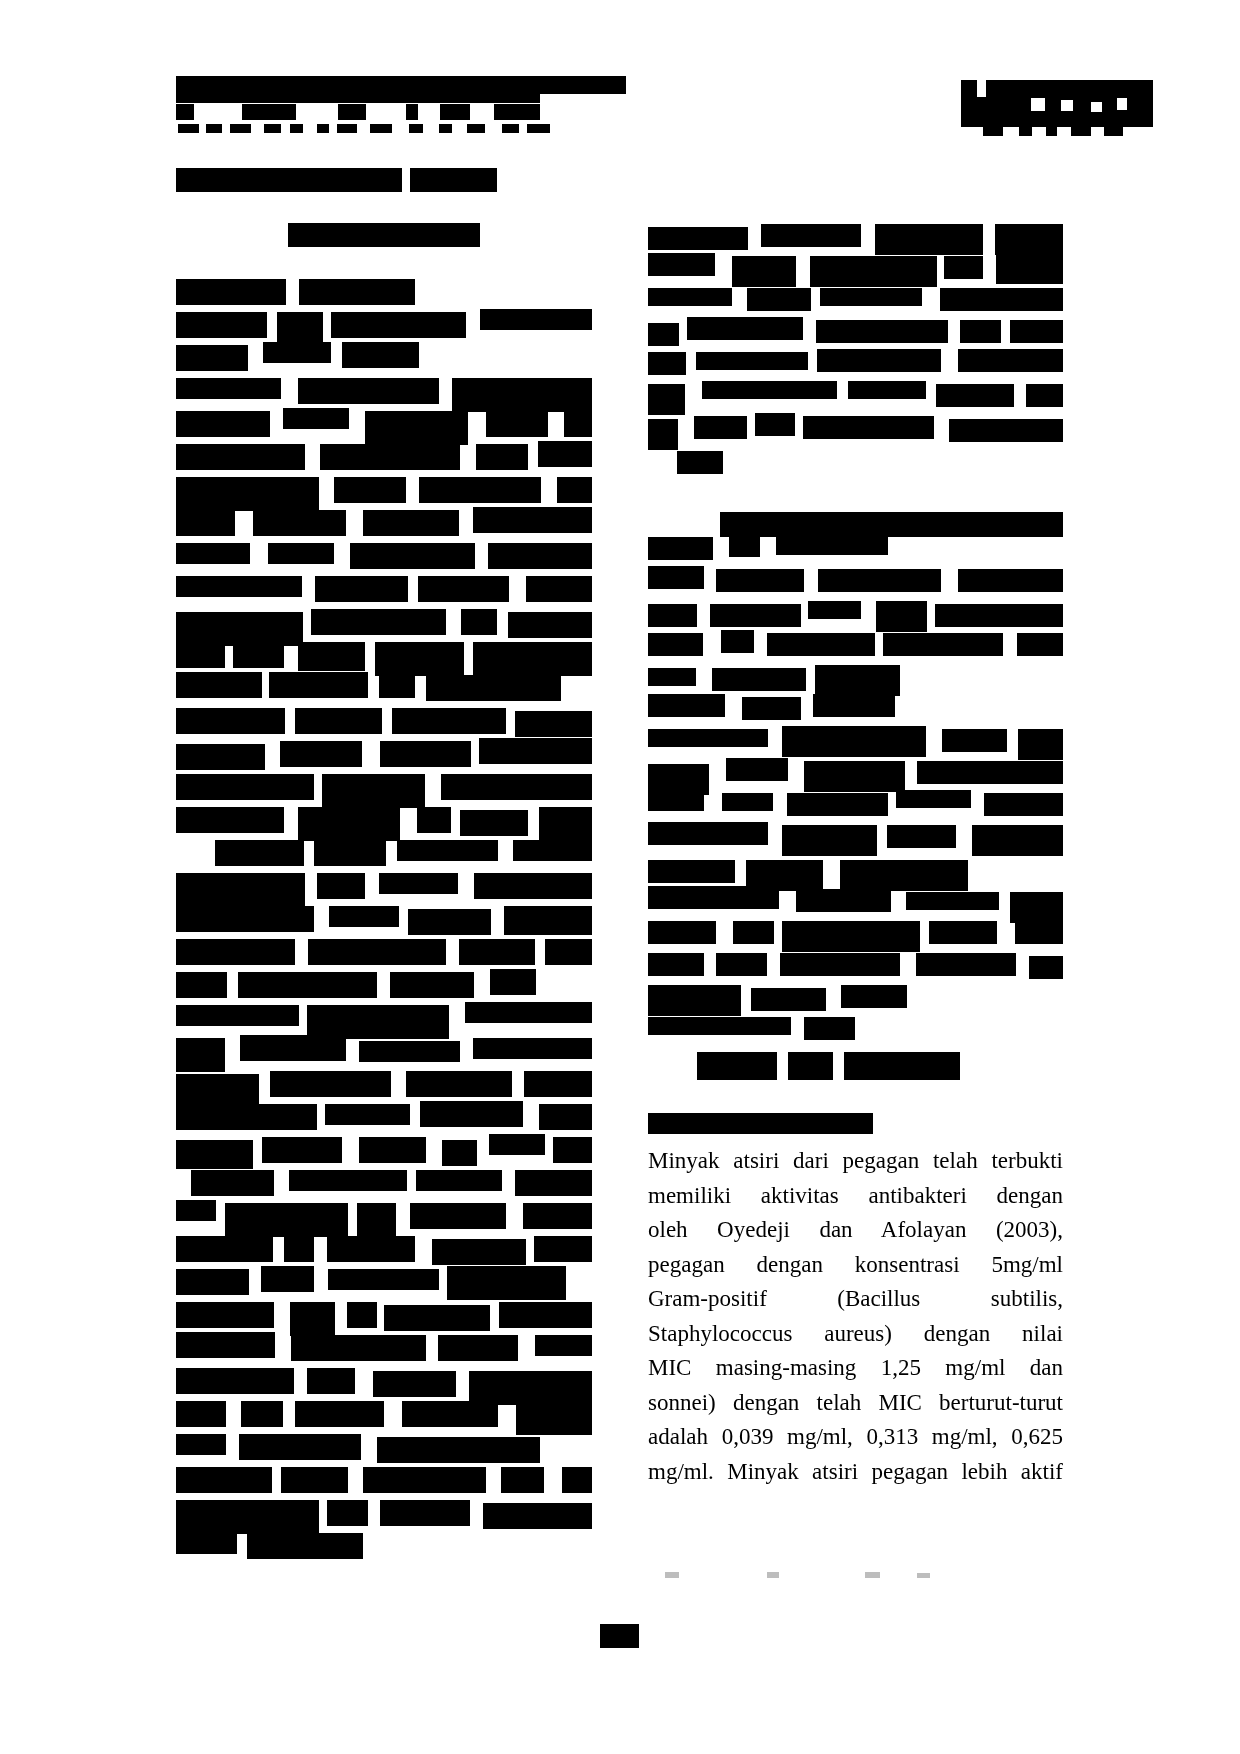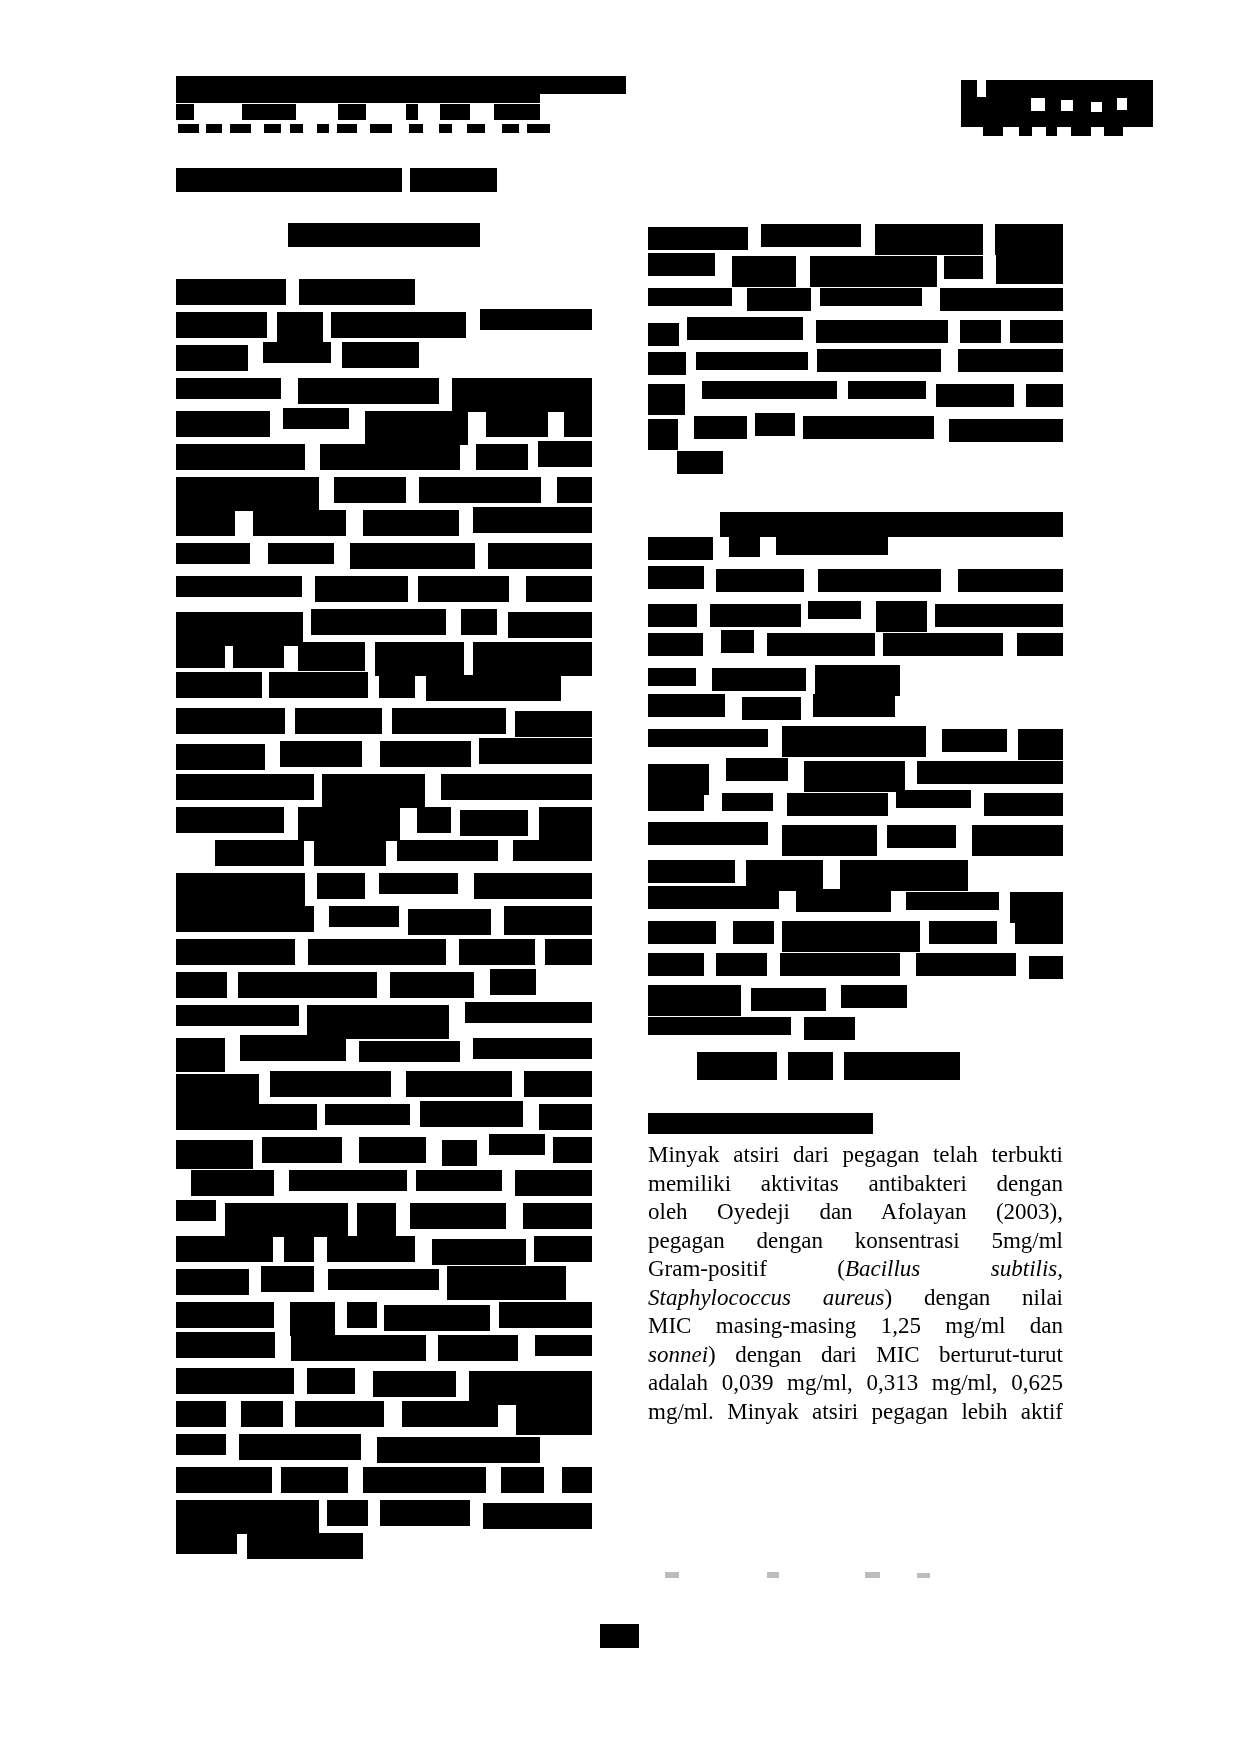--- a/index.html
+++ b/index.html
@@ -13,22 +13,23 @@
   .rb-notch{position:absolute;background:#fff;}
   .rword{position:absolute;background:#000;}
   .gm{position:absolute;background:#bdbdbd;}
   .para{position:absolute;}
   .pline{
     text-align:justify;
     text-align-last:justify;
     height:28.5px;line-height:28.5px;
     font-size:23px;
     overflow:hidden;
+    margin-top:6px;
   }
-  .it{font-style:italic;}
+  .it{}
 </style>
 </head>
 <body>
 
 <div class="page">
   <div id="redactions-layer">
       <div class="rb" style="left: 176px; top: 76px; width: 364px; height: 27px;"></div>
       <div class="rb" style="left: 540px; top: 76px; width: 86px; height: 18px;"></div>
       <div class="rb" style="left: 176px; top: 104px; width: 364px; height: 16px;">
         <div class="rb-gap" style="left: 18px; width: 48px;"></div>
@@ -327,21 +328,21 @@
       <div class="rb" style="left: 600px; top: 1624px; width: 39px; height: 24px;"></div>
     </div>
   <div class="para" id="readable-paragraph" style="left: 648px; top: 1141px; width: 415px;">
       <div class="pline"><span>Minyak atsiri dari pegagan telah terbukti</span></div>
       <div class="pline"><span>memiliki aktivitas antibakteri dengan</span></div>
       <div class="pline"><span>oleh Oyedeji dan Afolayan (2003),</span></div>
       <div class="pline"><span>pegagan dengan konsentrasi 5mg/ml</span></div>
       <div class="pline"><span>Gram-positif (</span><span class="it">Bacillus subtilis,</span></div>
       <div class="pline"><span class="it">Staphylococcus aureus</span><span>) dengan nilai</span></div>
       <div class="pline"><span>MIC masing-masing 1,25 mg/ml dan</span></div>
-      <div class="pline"><span class="it">sonnei</span><span>) dengan dari MIC berturut-turut</span></div>
+      <div class="pline"><span class="it">sonnei</span><span>) dengan telah MIC berturut-turut</span></div>
       <div class="pline"><span>adalah 0,039 mg/ml, 0,313 mg/ml, 0,625</span></div>
       <div class="pline"><span>mg/ml. Minyak atsiri pegagan lebih aktif</span></div>
     </div>
   <div id="faded-marks-layer">
       <div class="gm" style="left: 665px; top: 1572px; width: 14px; height: 6px; background: rgb(189, 189, 189);"></div>
       <div class="gm" style="left: 767px; top: 1572px; width: 12px; height: 6px; background: rgb(189, 189, 189);"></div>
       <div class="gm" style="left: 865px; top: 1572px; width: 15px; height: 6px; background: rgb(189, 189, 189);"></div>
       <div class="gm" style="left: 917px; top: 1573px; width: 13px; height: 5px; background: rgb(189, 189, 189);"></div>
     </div>
 </div>

